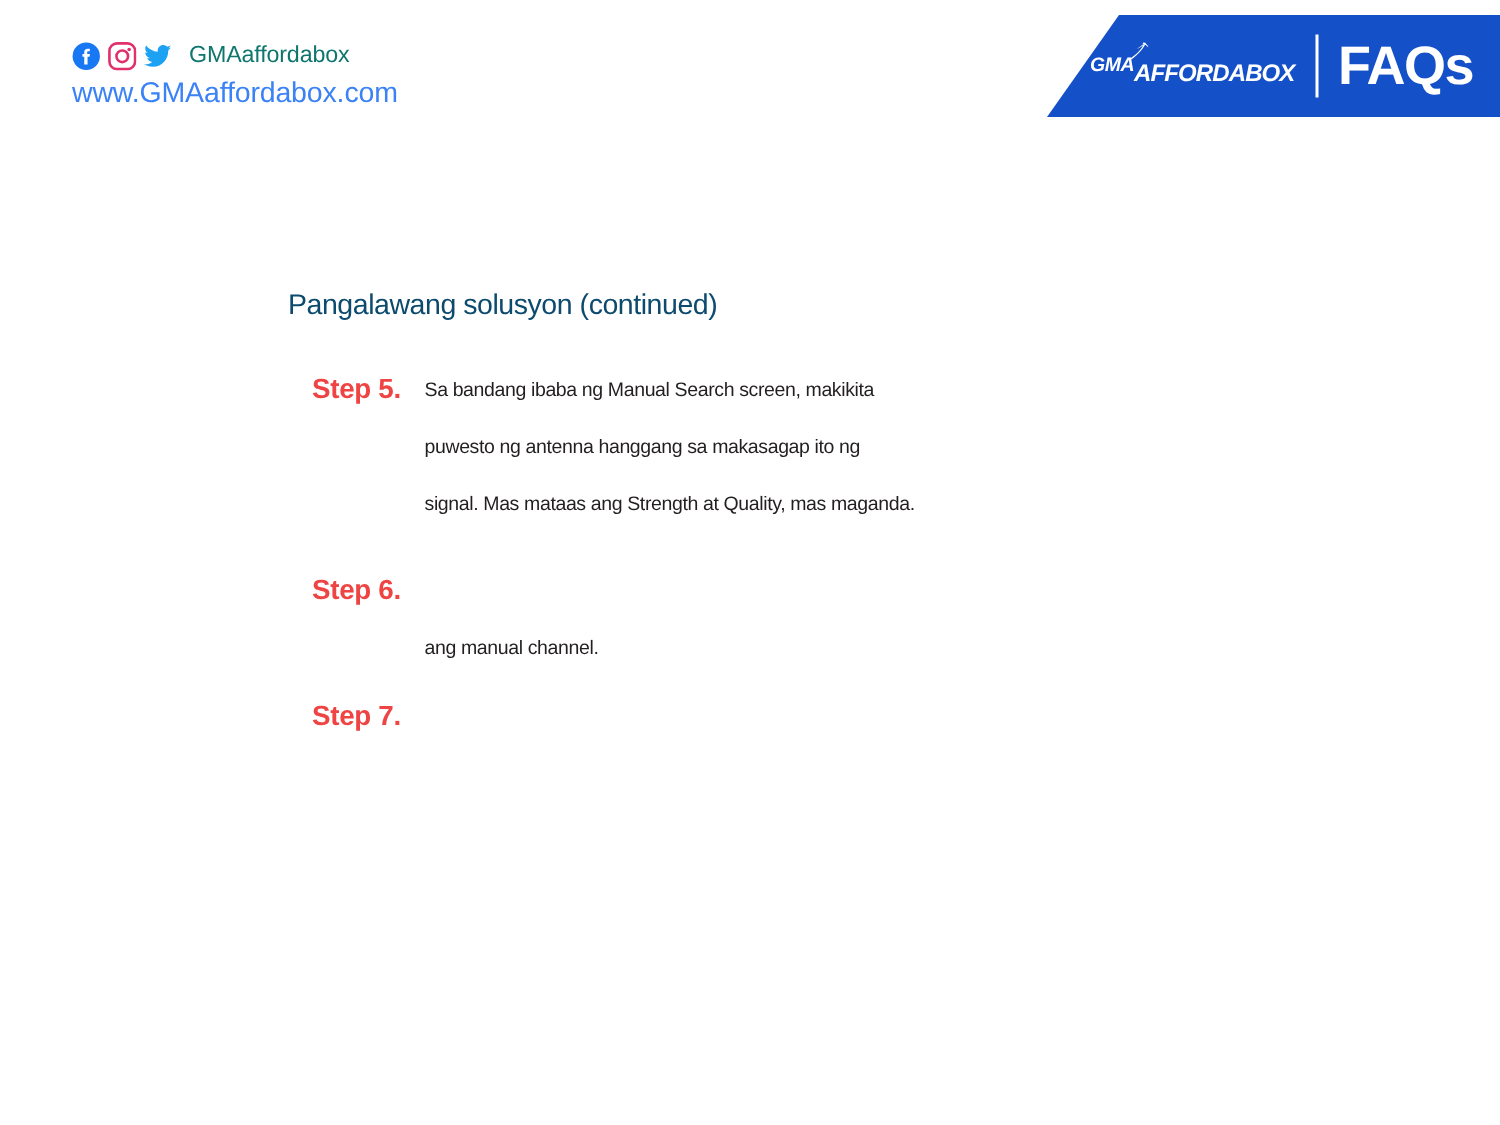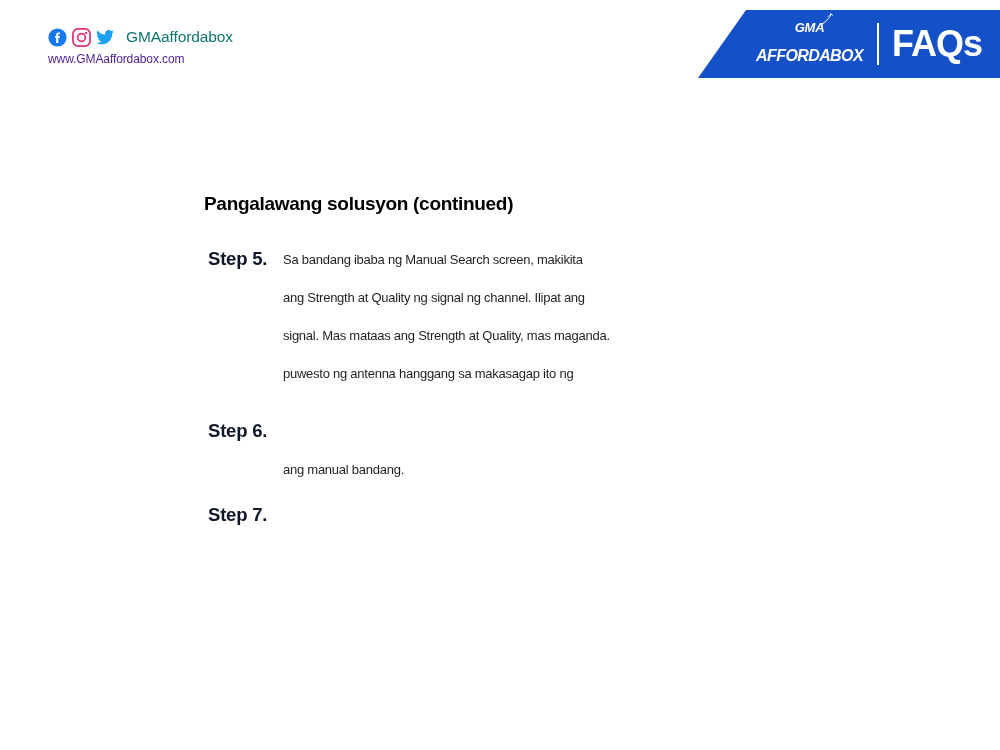--- a/index.html
+++ b/index.html
@@ -43,22 +43,22 @@
     flex: 0 0 auto;
   }
   .handle-text {
     font-size: 15.5px;
     color: #0f766e;
     margin-left: 6px;
     letter-spacing: -0.1px;
     white-space: nowrap;
   }
   .site-url {
-    font-size: 12px;
-    color: #4c1d95;
+    font-size: 19px;
+    color: #3b82f6;
     margin-top: 5px;
     letter-spacing: -0.1px;
     white-space: nowrap;
   }
 
   
   .banner {
     position: absolute;
     right: 0;
     top: 10px;
@@ -75,21 +75,21 @@
     justify-content: flex-end;
     padding-right: 18px;
   }
   .brand-lockup {
     display: flex;
     align-items: center;
     gap: 0;
   }
   .gma-stack {
     display: flex;
-    flex-direction: column;
+    flex-direction: row;
     align-items: center;
     line-height: 1;
     padding-bottom: 2px;
   }
   .gma-top {
     position: relative;
     display: flex;
     align-items: flex-end;
     justify-content: center;
   }
@@ -138,25 +138,25 @@
 
   
   .content {
     position: absolute;
     left: 0;
     top: 0;
     width: 1000px;
   }
   .section-heading {
     position: absolute;
-    left: 204px;
+    left: 192px;
     top: 193px;
     font-size: 19px;
-    font-weight: bold;
-    color: #000000;
+    font-weight: normal;
+    color: #0c4a6e;
     letter-spacing: -0.3px;
   }
 
   .steps {
     position: absolute;
     left: 0;
     top: 240px;
     width: 1000px;
   }
   .step {
@@ -167,21 +167,21 @@
     height: 38px;
     display: flex;
     align-items: center;
   }
   .step-label {
     position: absolute;
     left: 208px;
     width: 68px;
     font-size: 18.5px;
     font-weight: bold;
-    color: #0f172a;
+    color: #ef4444;
     letter-spacing: -0.2px;
     white-space: nowrap;
   }
   .step-text {
     margin-left: 283px;
     font-size: 13px;
     color: #231f20;
     letter-spacing: -0.25px;
     white-space: nowrap;
   }
@@ -249,36 +249,33 @@
   <div class="section-heading">Pangalawang solusyon (continued)</div>
 
   <div class="steps">
 
     <div class="step">
       <div class="step-line">
         <span class="step-label">Step 5.</span>
         <span class="step-text">Sa bandang ibaba ng Manual Search screen, makikita</span>
       </div>
       <div class="step-line">
-        <span class="step-text">ang Strength at Quality ng signal ng channel.  Ilipat ang</span>
+        <span class="step-text">puwesto ng antenna hanggang sa makasagap ito ng</span>
       </div>
       <div class="step-line">
         <span class="step-text">signal.  Mas mataas ang Strength at Quality, mas maganda.</span>
       </div>
-      <div class="step-line">
-        <span class="step-text">puwesto ng antenna hanggang sa makasagap ito ng</span>
-      </div>
     </div>
 
     <div class="step step-6">
       <div class="step-line">
         <span class="step-label">Step 6.</span>
       </div>
       <div class="step-line">
-        <span class="step-text">ang manual bandang.</span>
+        <span class="step-text">ang manual channel.</span>
       </div>
     </div>
 
     <div class="step step-7">
       <div class="step-line">
         <span class="step-label">Step 7.</span>
       </div>
     </div>
 
   </div>

